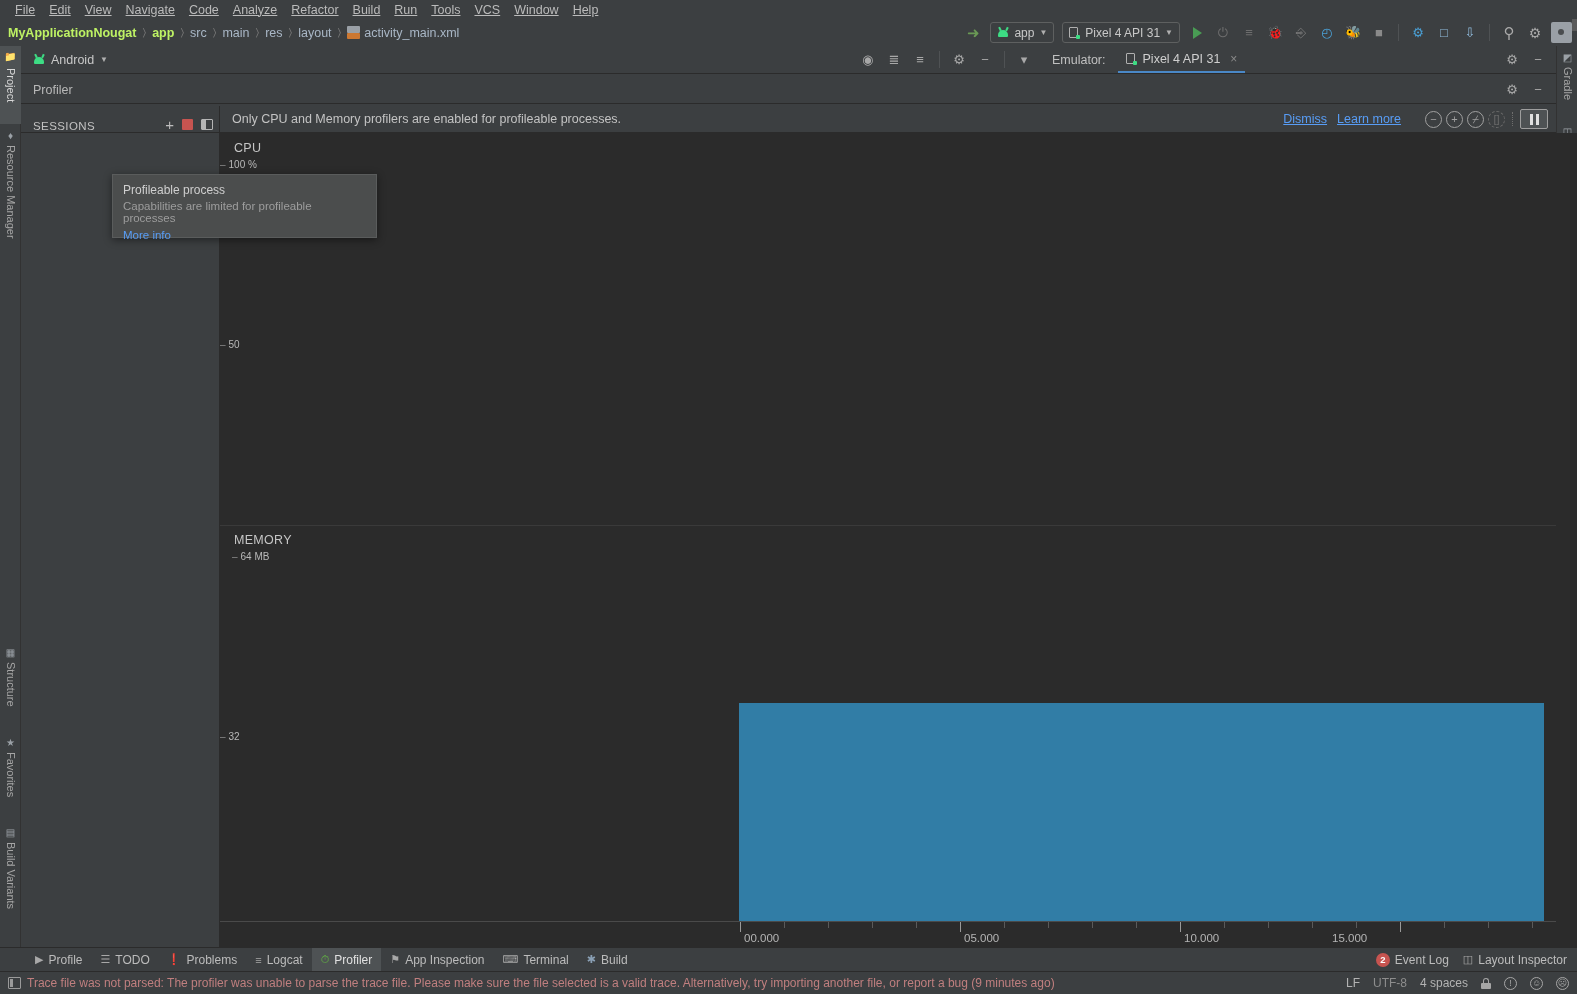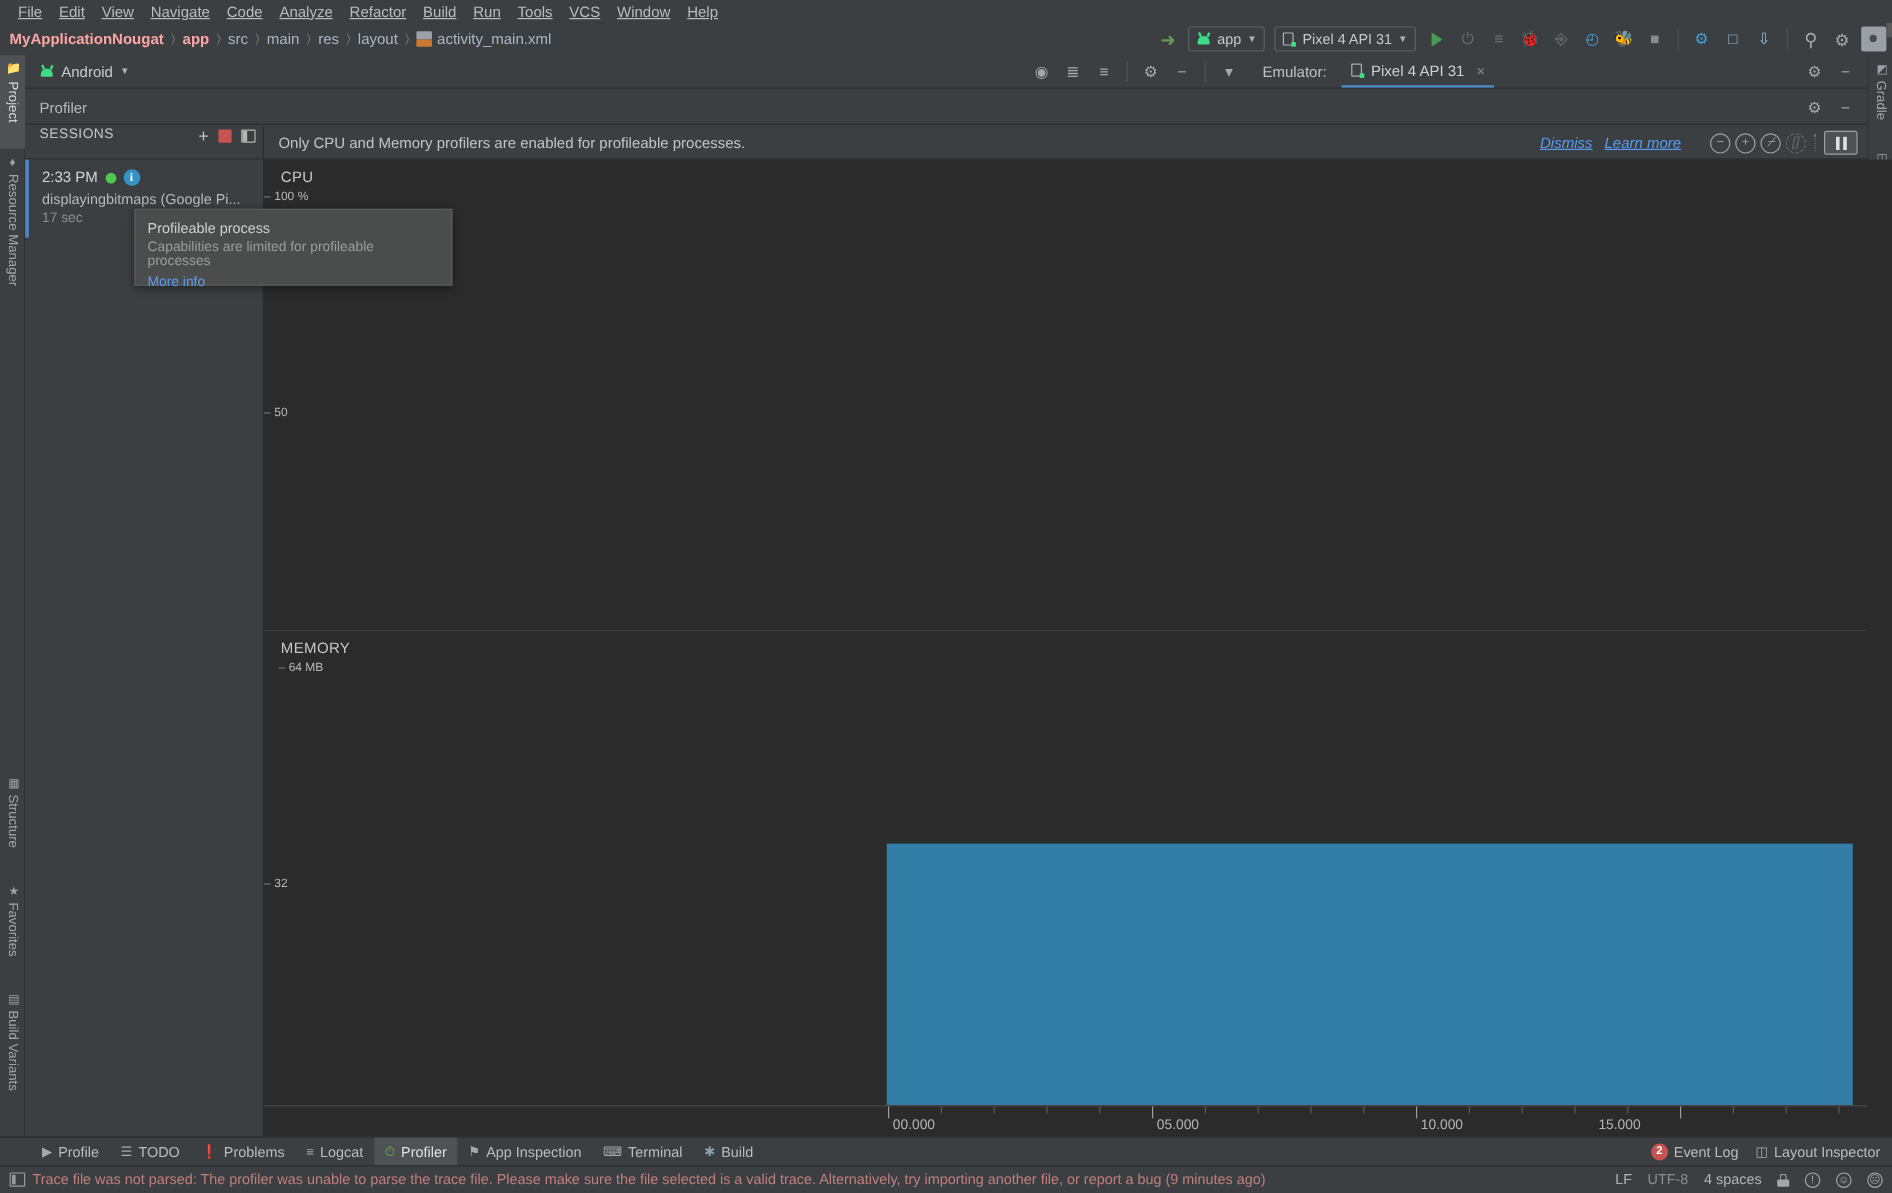--- a/index.html
+++ b/index.html
@@ -23,21 +23,21 @@
   }
   .menubar .mi u { text-decoration: underline; }
 
   
   .navbar {
     position: absolute; top: 19px; left: 0; width: 1577px; height: 27px;
     background: #3c3f41; display: flex; align-items: center; padding-left: 8px;
   }
   .crumbs { display: flex; align-items: center; }
   .crumb { font-size: 12.5px; color: #a9b7c6; white-space: nowrap; }
-  .crumb.bold { font-weight: bold; color: #fca5a5; }
+  .crumb.bold { font-weight: bold; color: #bef264; }
   .crumb-sep { color: #777; margin: 0 6px; font-size: 11px; }
   .xmlicon {
     width: 13px; height: 13px; margin-right: 4px; position: relative; display:inline-block;
     vertical-align: -2px;
   }
   .xmlicon .top { position:absolute; left:0; top:0; width:13px; height:7px; background:#9aa0a6; border-radius:1px;}
   .xmlicon .bot { position:absolute; left:0; top:7px; width:13px; height:6px; background:#cc7832; border-radius:1px;
      font-size:5px; color:#fff; text-align:center; line-height:6px;}
 
   
@@ -122,21 +122,21 @@
     border-bottom: 2px solid #4a88c7;
   }
   .prof-actions { margin-left:auto; display:flex; align-items:center; gap:2px; padding-right:6px;}
 
   
   .sessions {
     position: absolute; left: 21px; top: 106px; width: 199px; height: 843px;
     background: #3c3f41; border-right: 1px solid #2b2b2b;
   }
   .sessions-head {
-    height: 27px; display:flex; align-items:flex-start; padding: 0 6px 0 12px;
+    height: 27px; display:flex; align-items:flex-end; padding: 0 6px 0 12px;
     border-bottom: 1px solid #2b2b2b;
   }
   .sessions-head .lbl { font-size: 11.5px; letter-spacing: .4px; color: #c2c2c2; }
   .sessions-head .acts { margin-left:auto; display:flex; align-items:center; gap:8px; }
   .sh-plus { color:#bdbdbd; font-size:15px; line-height:1; }
   .sh-stop { width:11px;height:11px;background:#c75450;border-radius:1px;}
   .sh-panel { width:12px;height:11px;border:1.4px solid #b5b5b5; border-radius:1px; position:relative;}
   .sh-panel:after{content:"";position:absolute;left:0;top:0;bottom:0;width:4px;background:#b5b5b5;}
 
   .session-item {
@@ -167,21 +167,21 @@
   .tt-sub { font-size: 11.5px; color: #9d9d9d; margin-top: 3px; }
   .tt-link { font-size: 11.5px; color: #589df6; margin-top: 5px; cursor: pointer; }
 
   
   .notify {
     position: absolute; left: 220px; top: 106px; width: 1336px; height: 27px;
     background: #3c3f41; display:flex; align-items:center; padding-left: 12px;
     border-bottom: 1px solid #2b2b2b;
   }
   .notify .msg { font-size: 12.5px; color: #c3c3c3; }
-  .notify .links { margin-left:auto; display:flex; align-items:center; gap:10px;font-style:italic; }
+  .notify .links { margin-left:auto; display:flex; align-items:center; gap:10px; }
   .notify .link { font-size:12.5px; color:#589df6; text-decoration: underline; }
   .notify .zoomacts { display:flex; align-items:center; gap:4px; margin-left:14px; padding-right:8px;}
   .circ-btn {
     width:17px;height:17px;border-radius:50%;border:1.4px solid #a0a0a0;
     display:flex;align-items:center;justify-content:center;color:#a0a0a0;font-size:11px;line-height:1;
   }
   .circ-btn.dim { border-color:#6b6b6b; color:#6b6b6b; border-style: dashed;}
   .dotsep{width:1px;height:14px;border-left:1px dotted #6e6e6e;margin:0 3px;}
   .pause-btn {
     width:28px;height:20px;border:1px solid #9e9e9e;border-radius:2px;background:#4e5254;
@@ -435,29 +435,20 @@
 
   <div class="sessions">
     <div class="sessions-head">
       <span class="lbl">SESSIONS</span>
       <span class="acts">
         <span class="sh-plus">+</span>
         <span class="sh-stop"></span>
         <span class="sh-panel"></span>
       </span>
     </div>
-    <div class="session-item">
-      <div class="sess-row1">
-        <span class="sess-time">2:33 PM</span>
-        <span class="sess-dot"></span>
-        <span class="sess-info">i</span>
-      </div>
-      <div class="sess-name">displayingbitmaps (Google Pi...</div>
-      <div class="sess-dur">17 sec</div>
-    </div>
   </div>
 
   <div class="tooltip">
     <div class="tt-title">Profileable process</div>
     <div class="tt-sub">Capabilities are limited for profileable processes</div>
     <div class="tt-link">More info</div>
   </div>
 
   <div class="notify">
     <span class="msg">Only CPU and Memory profilers are enabled for profileable processes.</span>

